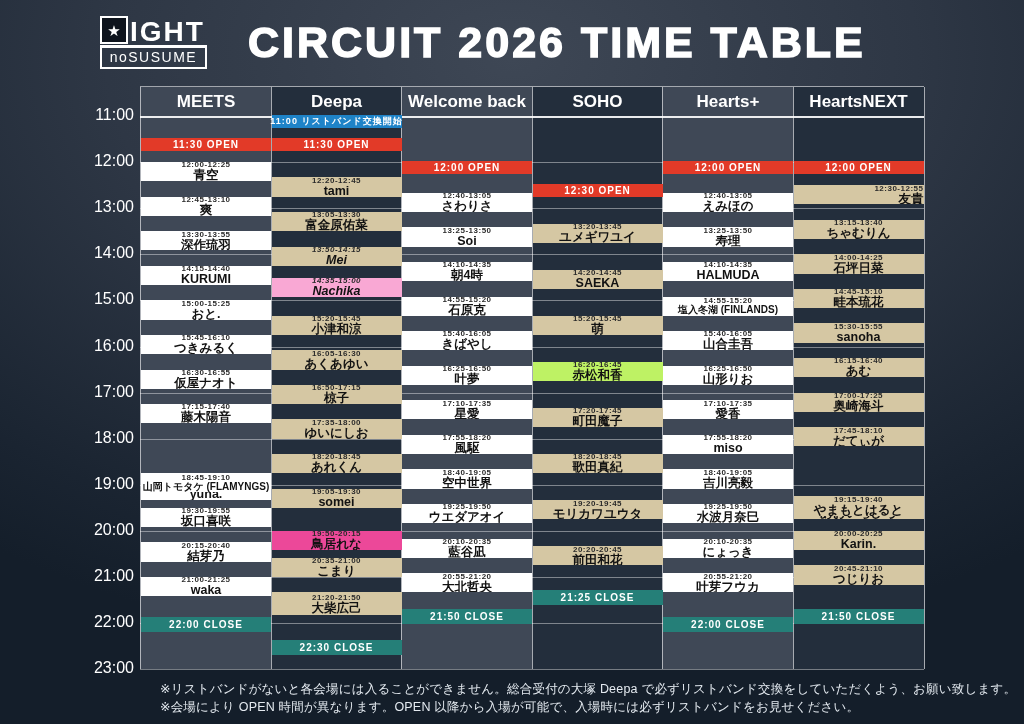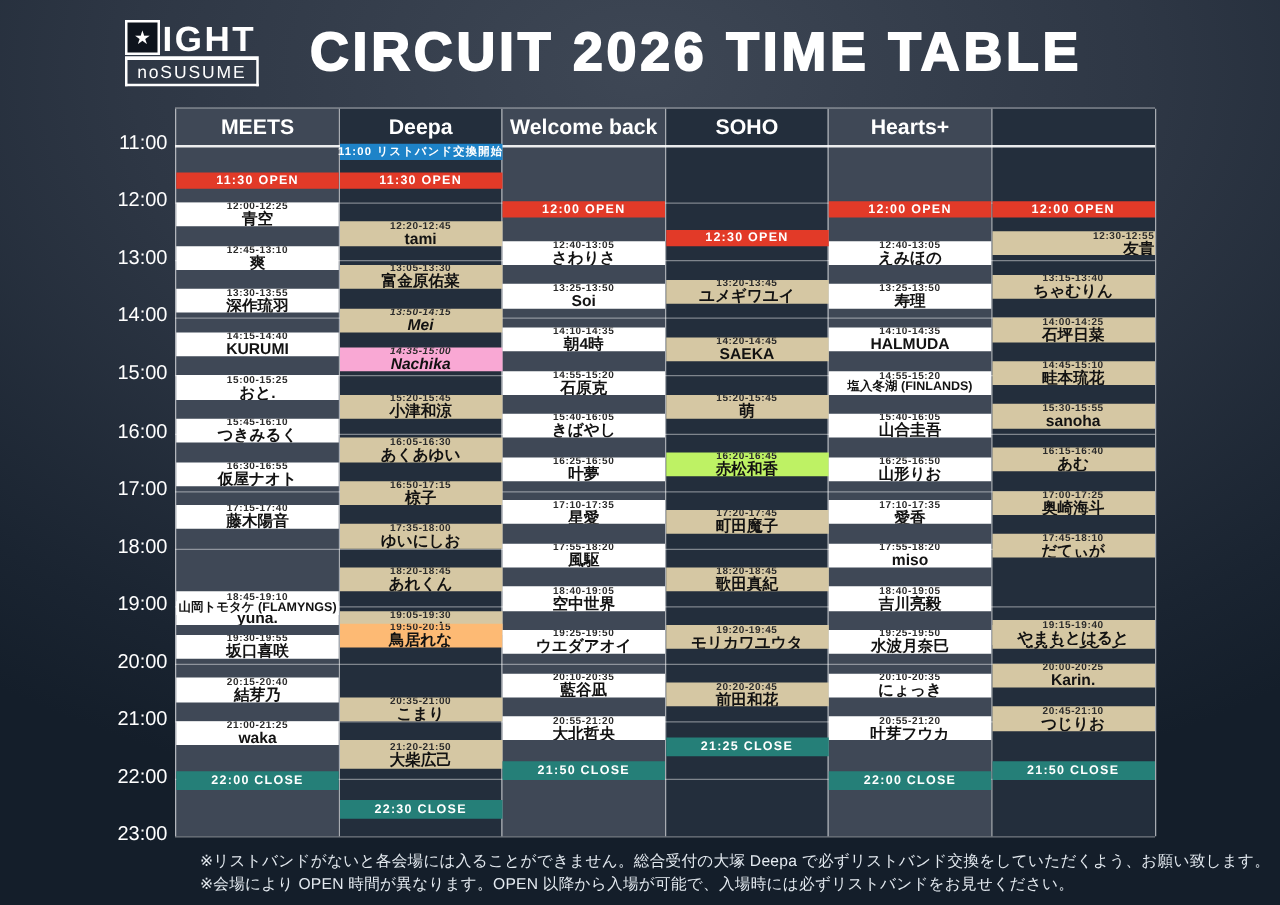--- a/index.html
+++ b/index.html
@@ -148,21 +148,21 @@
           <div class="ev-name" style="font-size: 12.5px;">ゆいにしお</div>
         </div>
         <div class="event-block" style="top: 367.067px; height: 19.2083px; background: rgb(213, 199, 163);">
           <div class="ev-time">18:20-18:45</div>
           <div class="ev-name" style="font-size: 12.5px;">あれくん</div>
         </div>
         <div class="event-block" style="top: 401.642px; height: 19.2083px; background: rgb(213, 199, 163);">
           <div class="ev-time">19:05-19:30</div>
           <div class="ev-name" style="font-size: 12.5px;">somei</div>
         </div>
-        <div class="event-block" style="top: 412px; height: 19.2083px; background: #fdba74;">
+        <div class="event-block" style="top: 444px; height: 19.2083px; background: #ec4899;">
           <div class="ev-time">19:50-20:15</div>
           <div class="ev-name" style="font-size: 12.5px;">鳥居れな</div>
         </div>
         <div class="event-block" style="top: 470.792px; height: 19.2083px; background: rgb(213, 199, 163);">
           <div class="ev-time">20:35-21:00</div>
           <div class="ev-name" style="font-size: 12.5px;">こまり</div>
         </div>
         <div class="event-block" style="top: 505.367px; height: 23.05px; background: rgb(213, 199, 163);">
           <div class="ev-time">21:20-21:50</div>
           <div class="ev-name" style="font-size: 12.5px;">大柴広己</div>
@@ -308,20 +308,21 @@
           <div class="ev-name" style="font-size: 12.5px;">にょっき</div>
         </div>
         <div class="event-block" style="top: 486.158px; height: 19.2083px; background: rgb(255, 255, 255);">
           <div class="ev-time">20:55-21:20</div>
           <div class="ev-name" style="font-size: 12.5px;">叶芽フウカ</div>
         </div>
         <div class="bar" style="top: 74.1px; height: 13px; font-size: 10px; background: rgb(226, 58, 40);">12:00  OPEN</div>
         <div class="bar" style="top: 530.1px; height: 15px; font-size: 10px; background: rgb(37, 127, 120);">22:00  CLOSE</div>
       </div>
       <div class="venue-col dark last" style="left: 652.5px; background: rgb(35, 46, 60);">
+        <div class="venue-header">HeartsNEXT</div>
         <div class="event-block" style="top: 98.15px; height: 19.2083px; background: rgb(213, 199, 163); align-items: flex-end;">
           <div class="ev-time">12:30-12:55</div>
           <div class="ev-name" style="font-size: 12.5px;">友貴</div>
         </div>
         <div class="event-block" style="top: 132.725px; height: 19.2083px; background: rgb(213, 199, 163);">
           <div class="ev-time">13:15-13:40</div>
           <div class="ev-name" style="font-size: 12.5px;">ちゃむりん</div>
         </div>
         <div class="event-block" style="top: 167.3px; height: 19.2083px; background: rgb(213, 199, 163);">
           <div class="ev-time">14:00-14:25</div>

